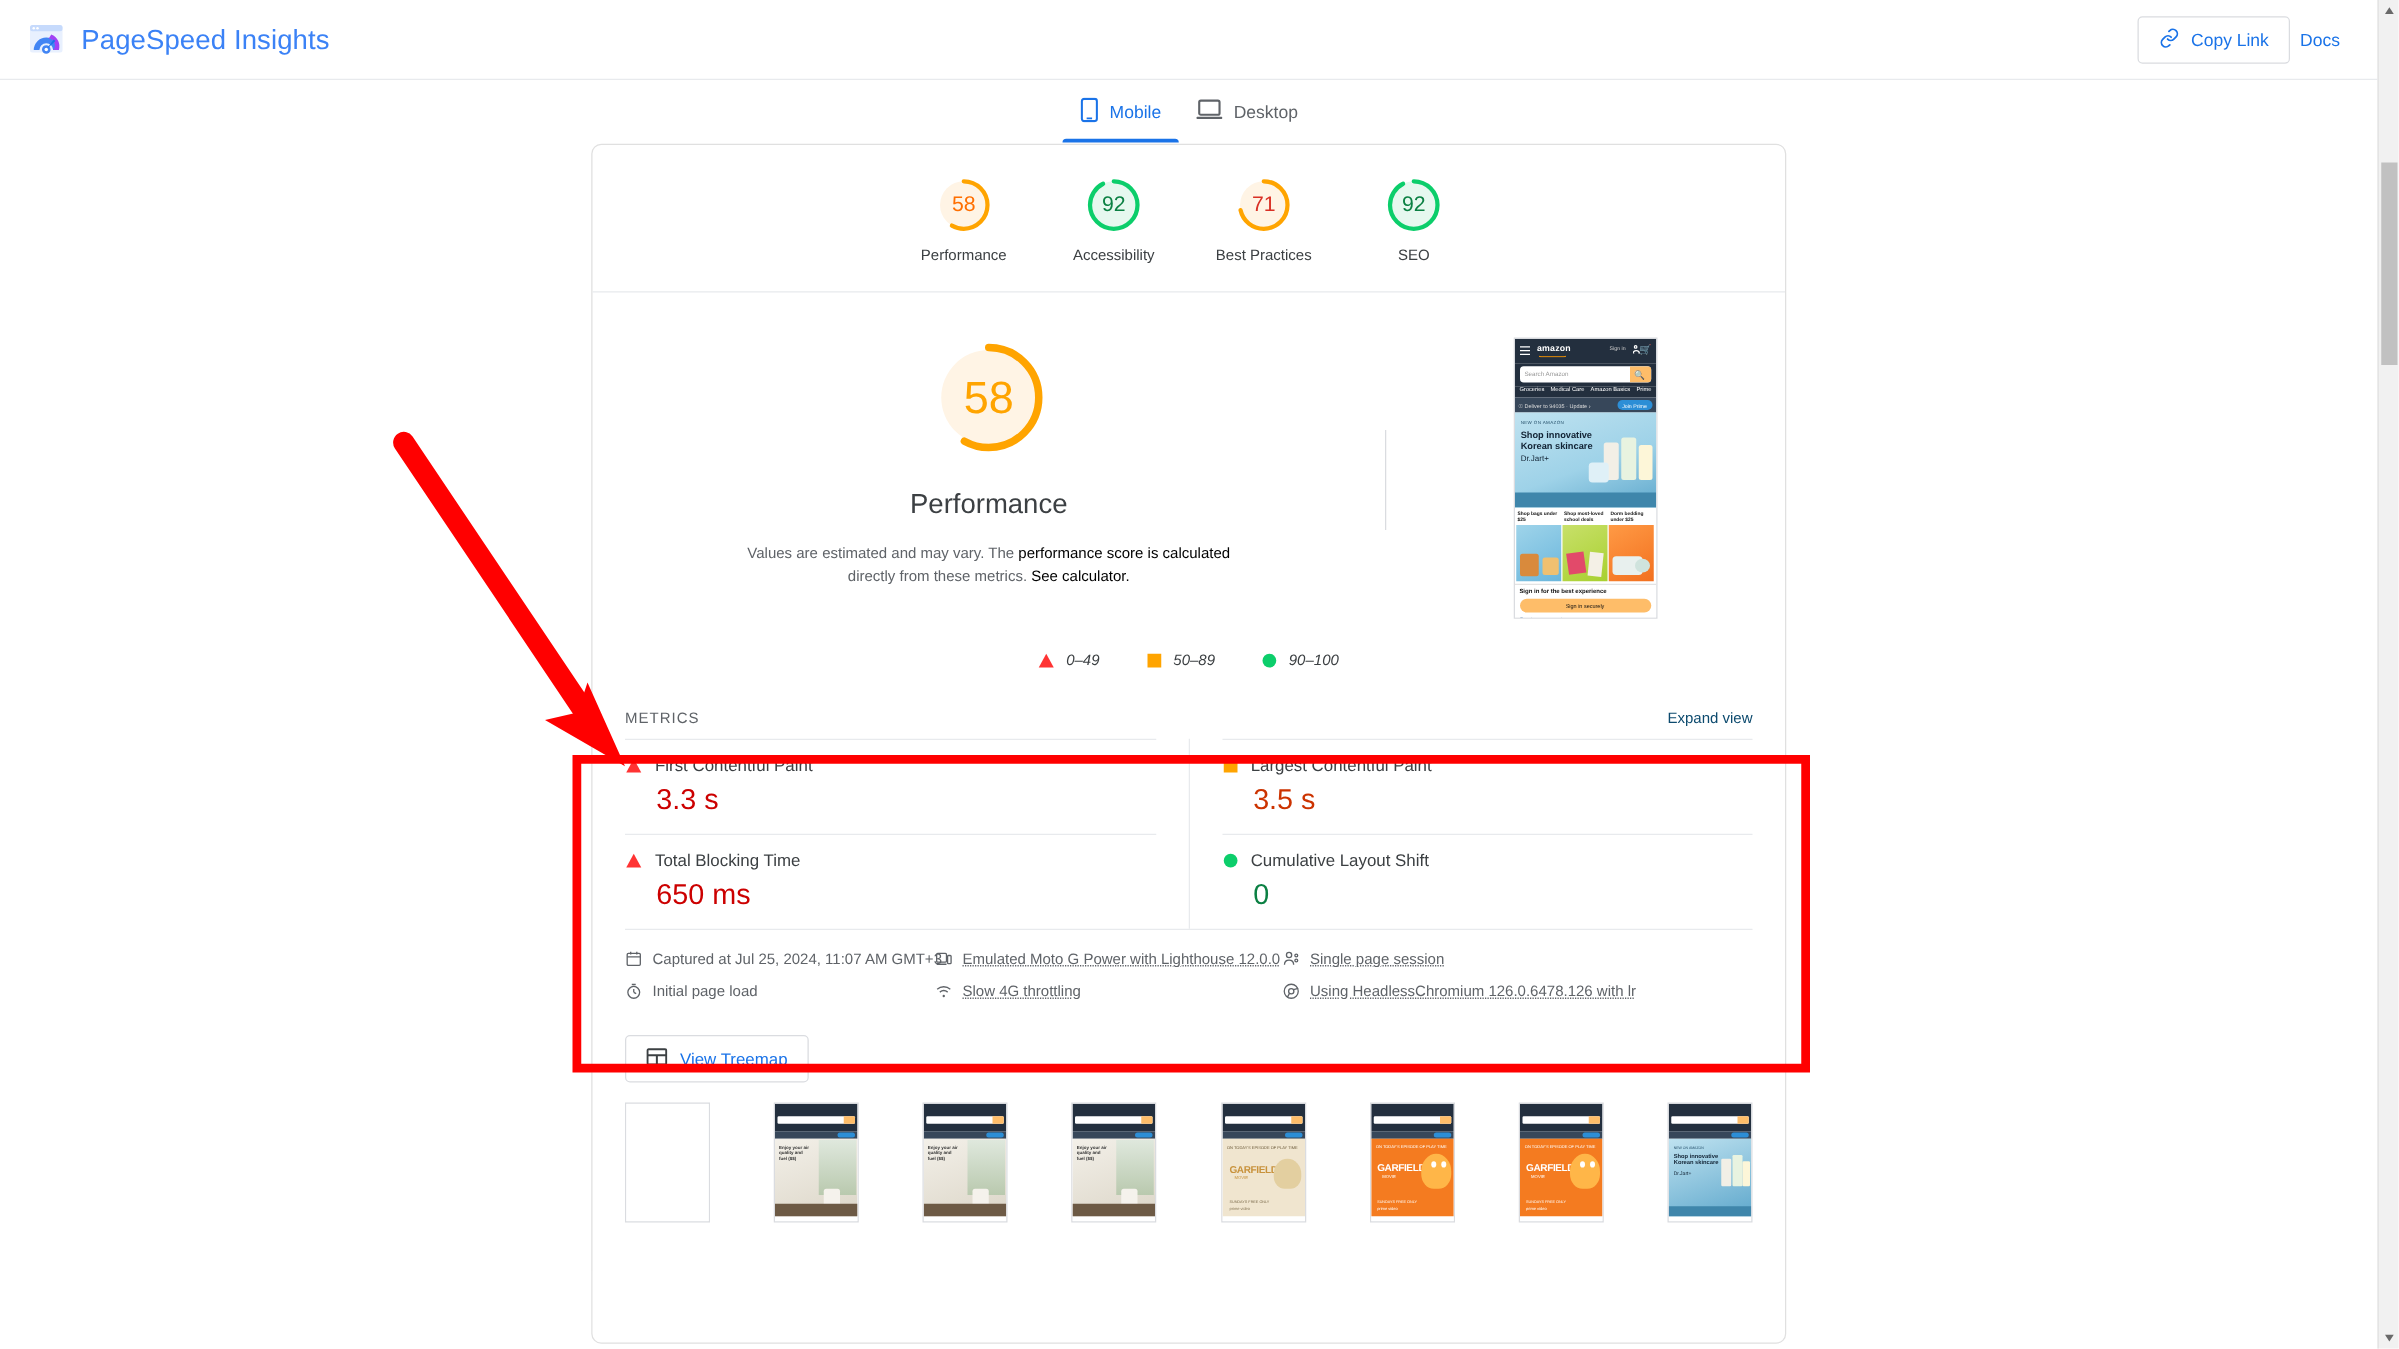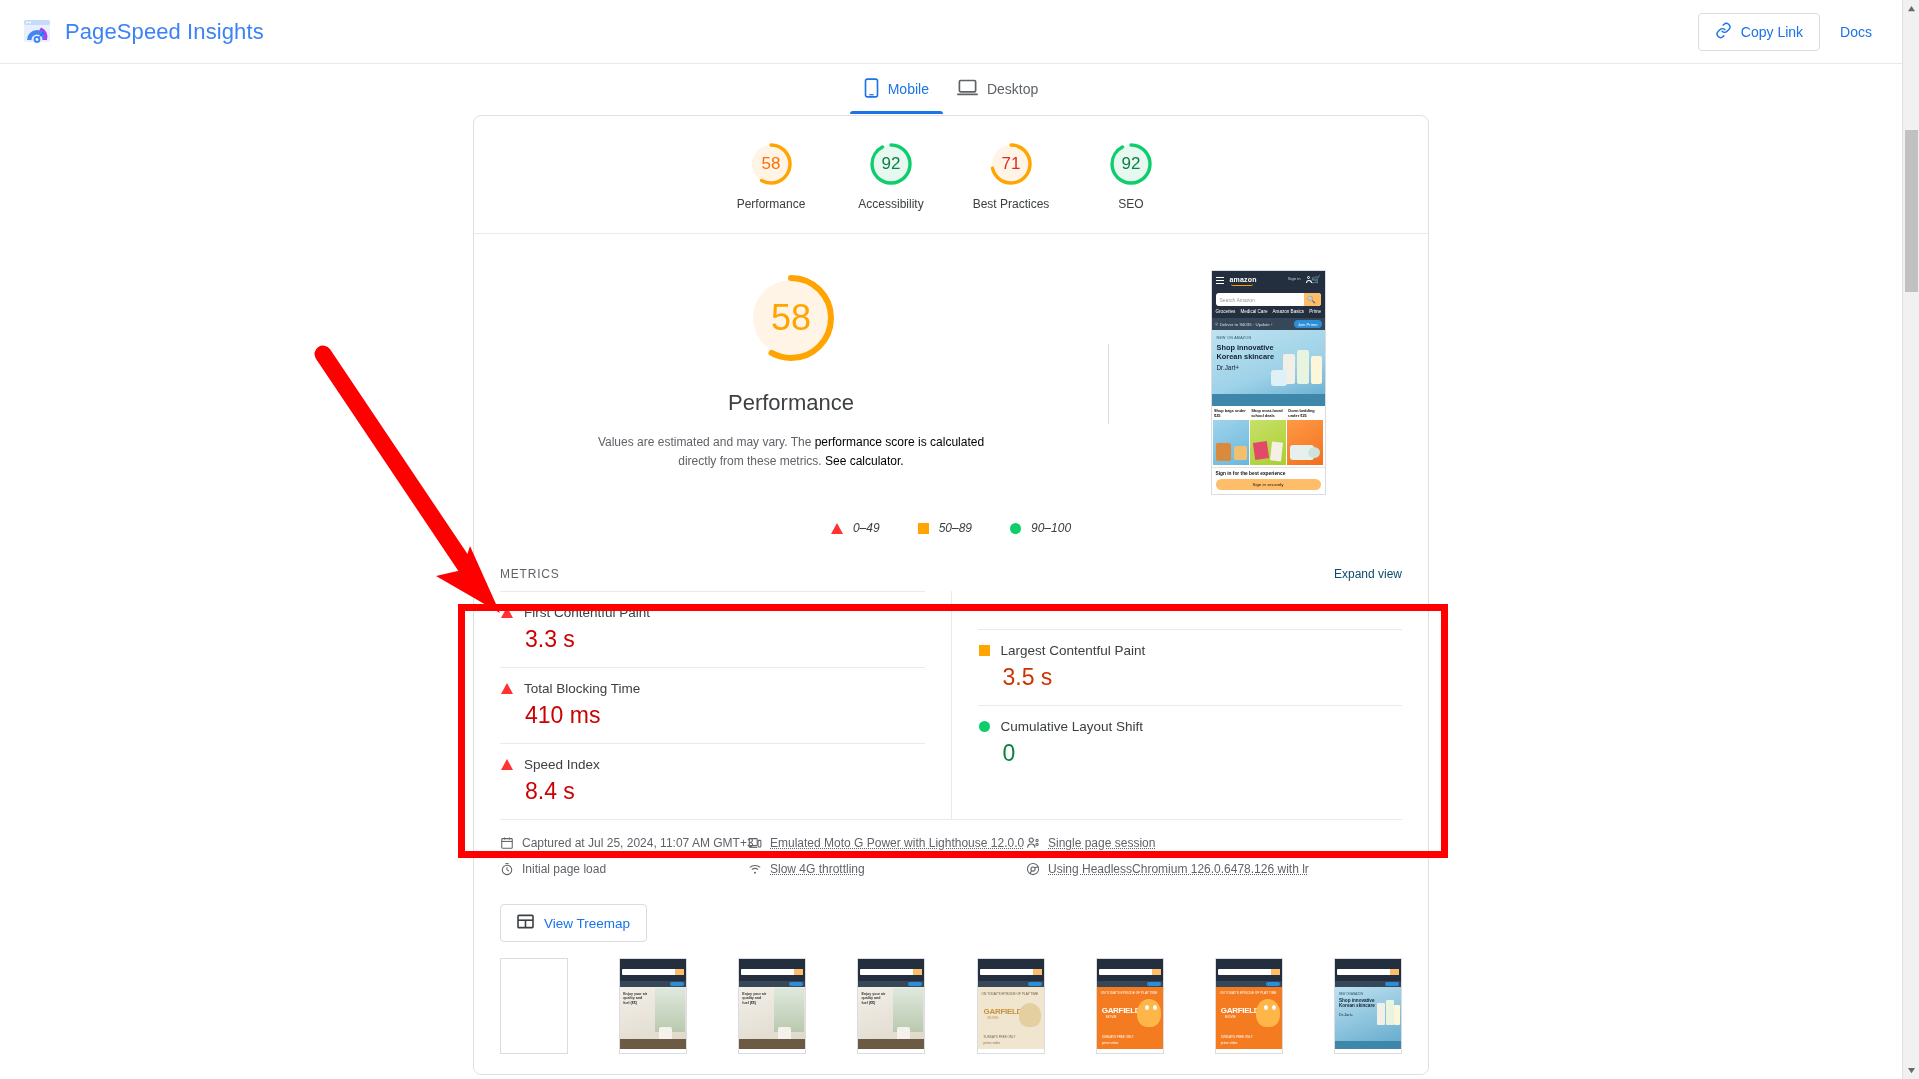--- a/index.html
+++ b/index.html
@@ -17,21 +17,21 @@
     position: absolute; top: 0; left: 0; width: 1902px; height: 64px;
     background: #fff; border-bottom: 1px solid #e8eaed;
     display: flex; align-items: center; padding: 0 22px;
   }
   .brand { display: flex; align-items: center; gap: 13px; }
   .brand-logo { width: 30px; height: 30px; position: relative; display:block; }
   .brand-title {
     font-size: 22px; color: #3b82f6; font-weight: 400; letter-spacing: .1px;
   }
   .header-spacer { flex: 1; }
-  .header-actions { display: flex; align-items: center; gap: 20px; }
+  .header-actions { display: flex; align-items: center; gap: 8px; }
   .copy-link-btn {
     display: flex; align-items: center; gap: 9px;
     border: 1px solid #dadce0; border-radius: 4px;
     padding: 8px 16px; background: #fff; cursor: pointer;
     color: #1a73e8; font-size: 14px; font-weight: 500;
     font-family: "Liberation Sans", sans-serif;
   }
   .docs-link {
     color: #1a73e8; font-size: 14px; font-weight: 500;
     text-decoration: none; cursor: pointer; padding-right: 8px;
@@ -441,30 +441,23 @@
               <span class="metric-name">First Contentful Paint</span>
             </div>
             <div class="metric-val" style="color:#cc0000">3.3 s</div>
           </div>
 
           <div class="metric">
             <div class="metric-head">
               <span class="m-tri"></span>
               <span class="metric-name">Total Blocking Time</span>
             </div>
-            <div class="metric-val" style="color:#cc0000">410 ms</div>
-          </div>
-
-          <div class="metric">
-            <div class="metric-head">
-              <span class="m-tri"></span>
-              <span class="metric-name">Speed Index</span>
-            </div>
-            <div class="metric-val" style="color:#cc0000">8.4 s</div>
-          </div>
+            <div class="metric-val" style="color:#cc0000">650 ms</div>
+          </div>
+
         </div>
 
         <div class="metrics-col right">
           <div class="metric first">
             <div class="metric-head">
               <span class="m-sq"></span>
               <span class="metric-name">Largest Contentful Paint</span>
             </div>
             <div class="metric-val" style="color:#cc3300">3.5 s</div>
           </div>

